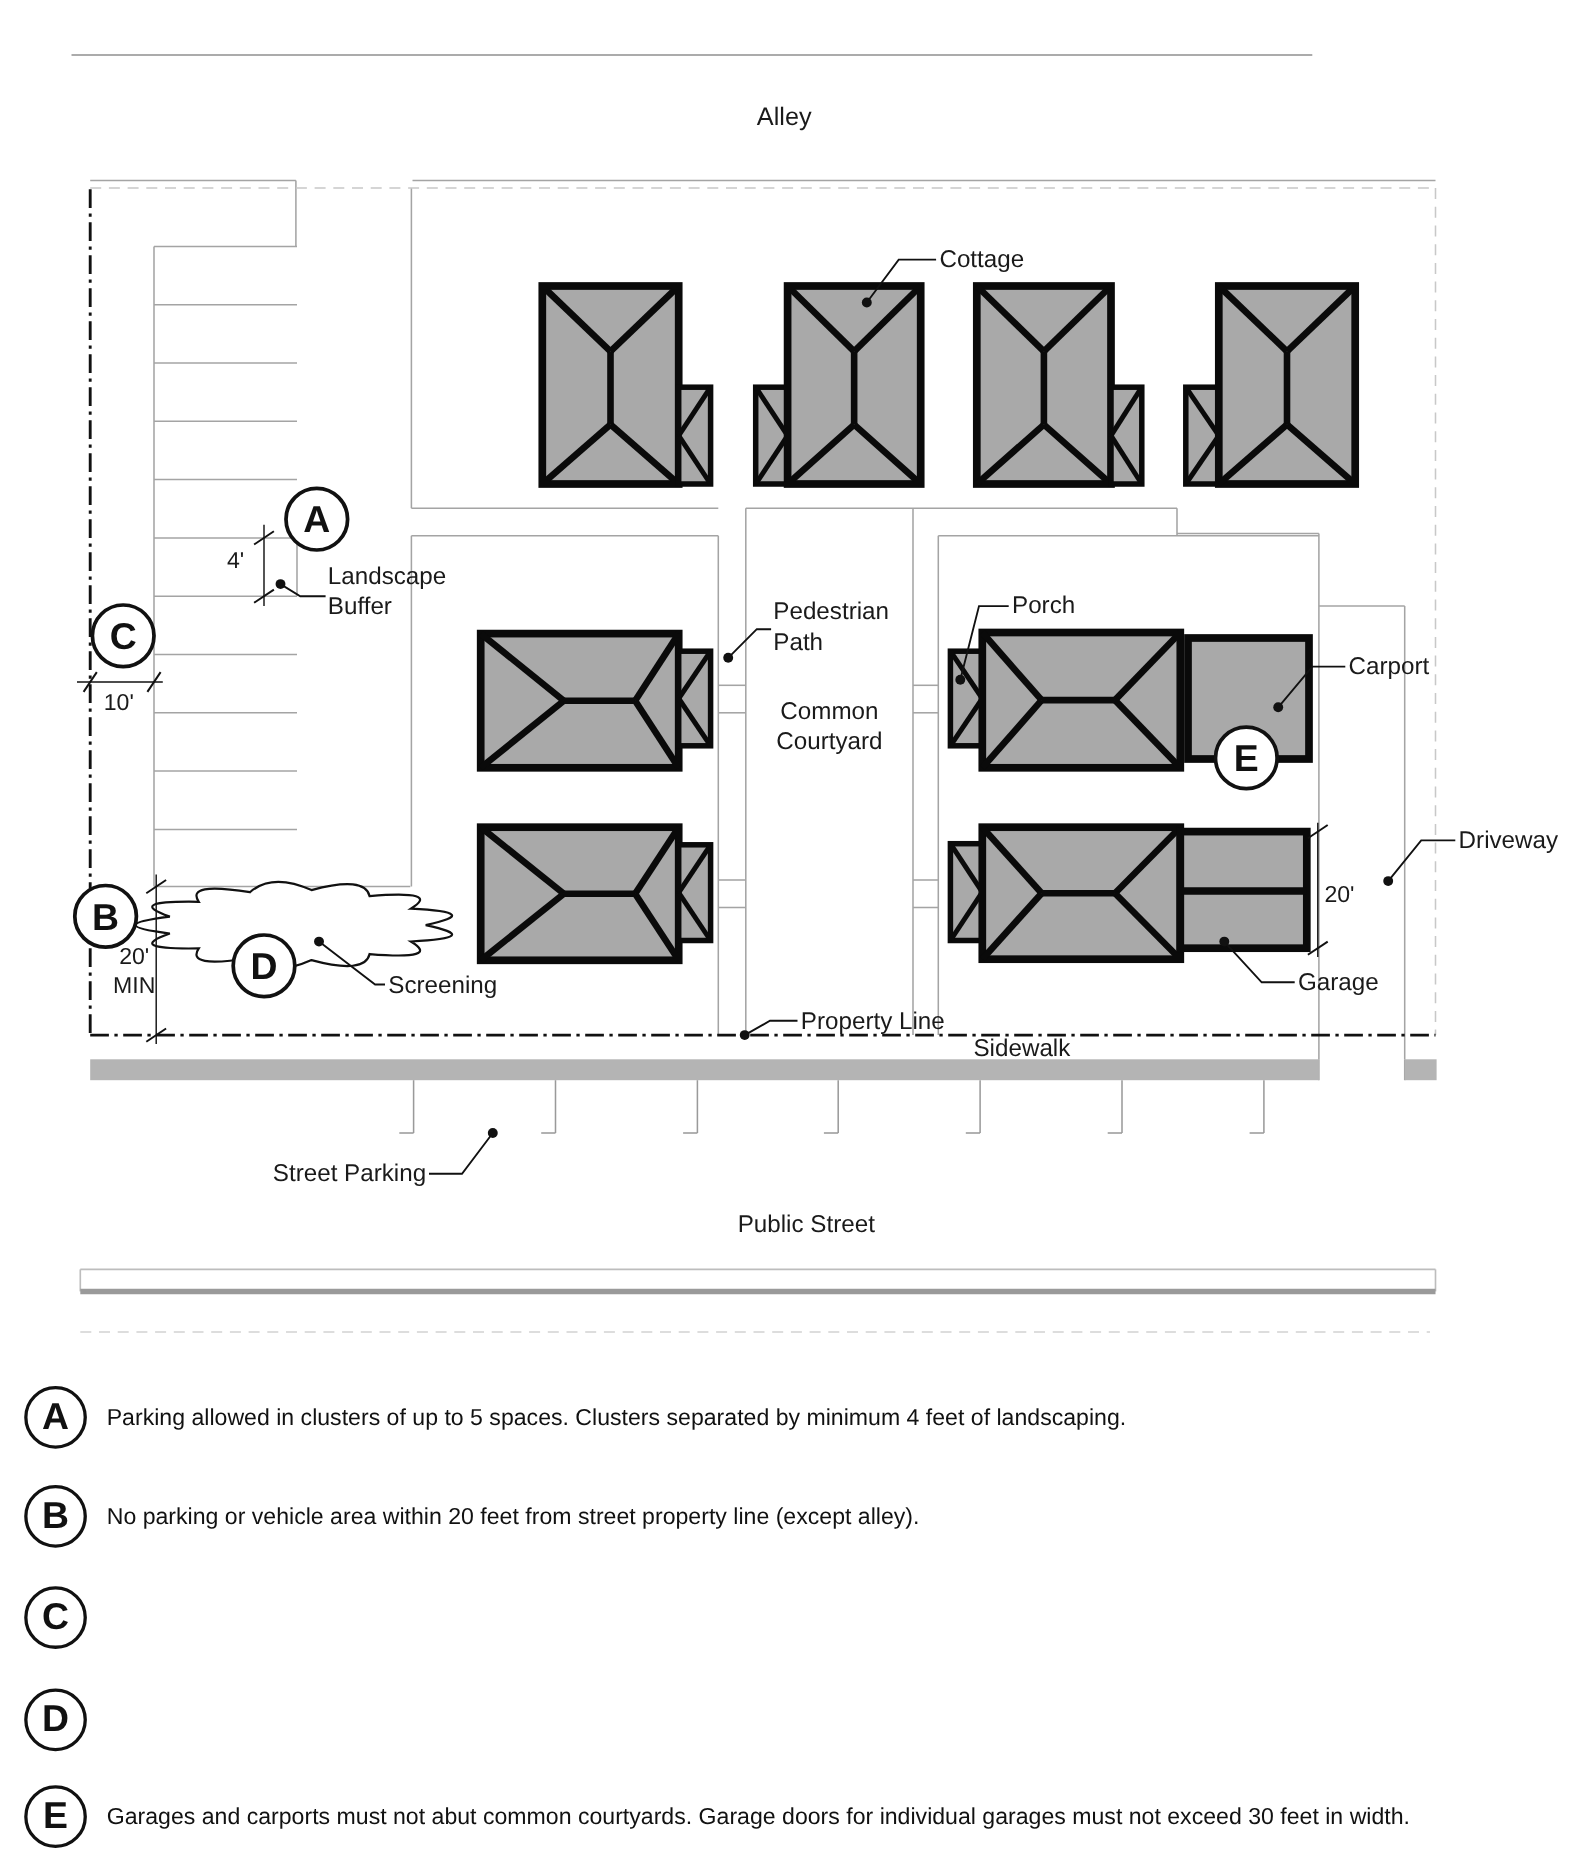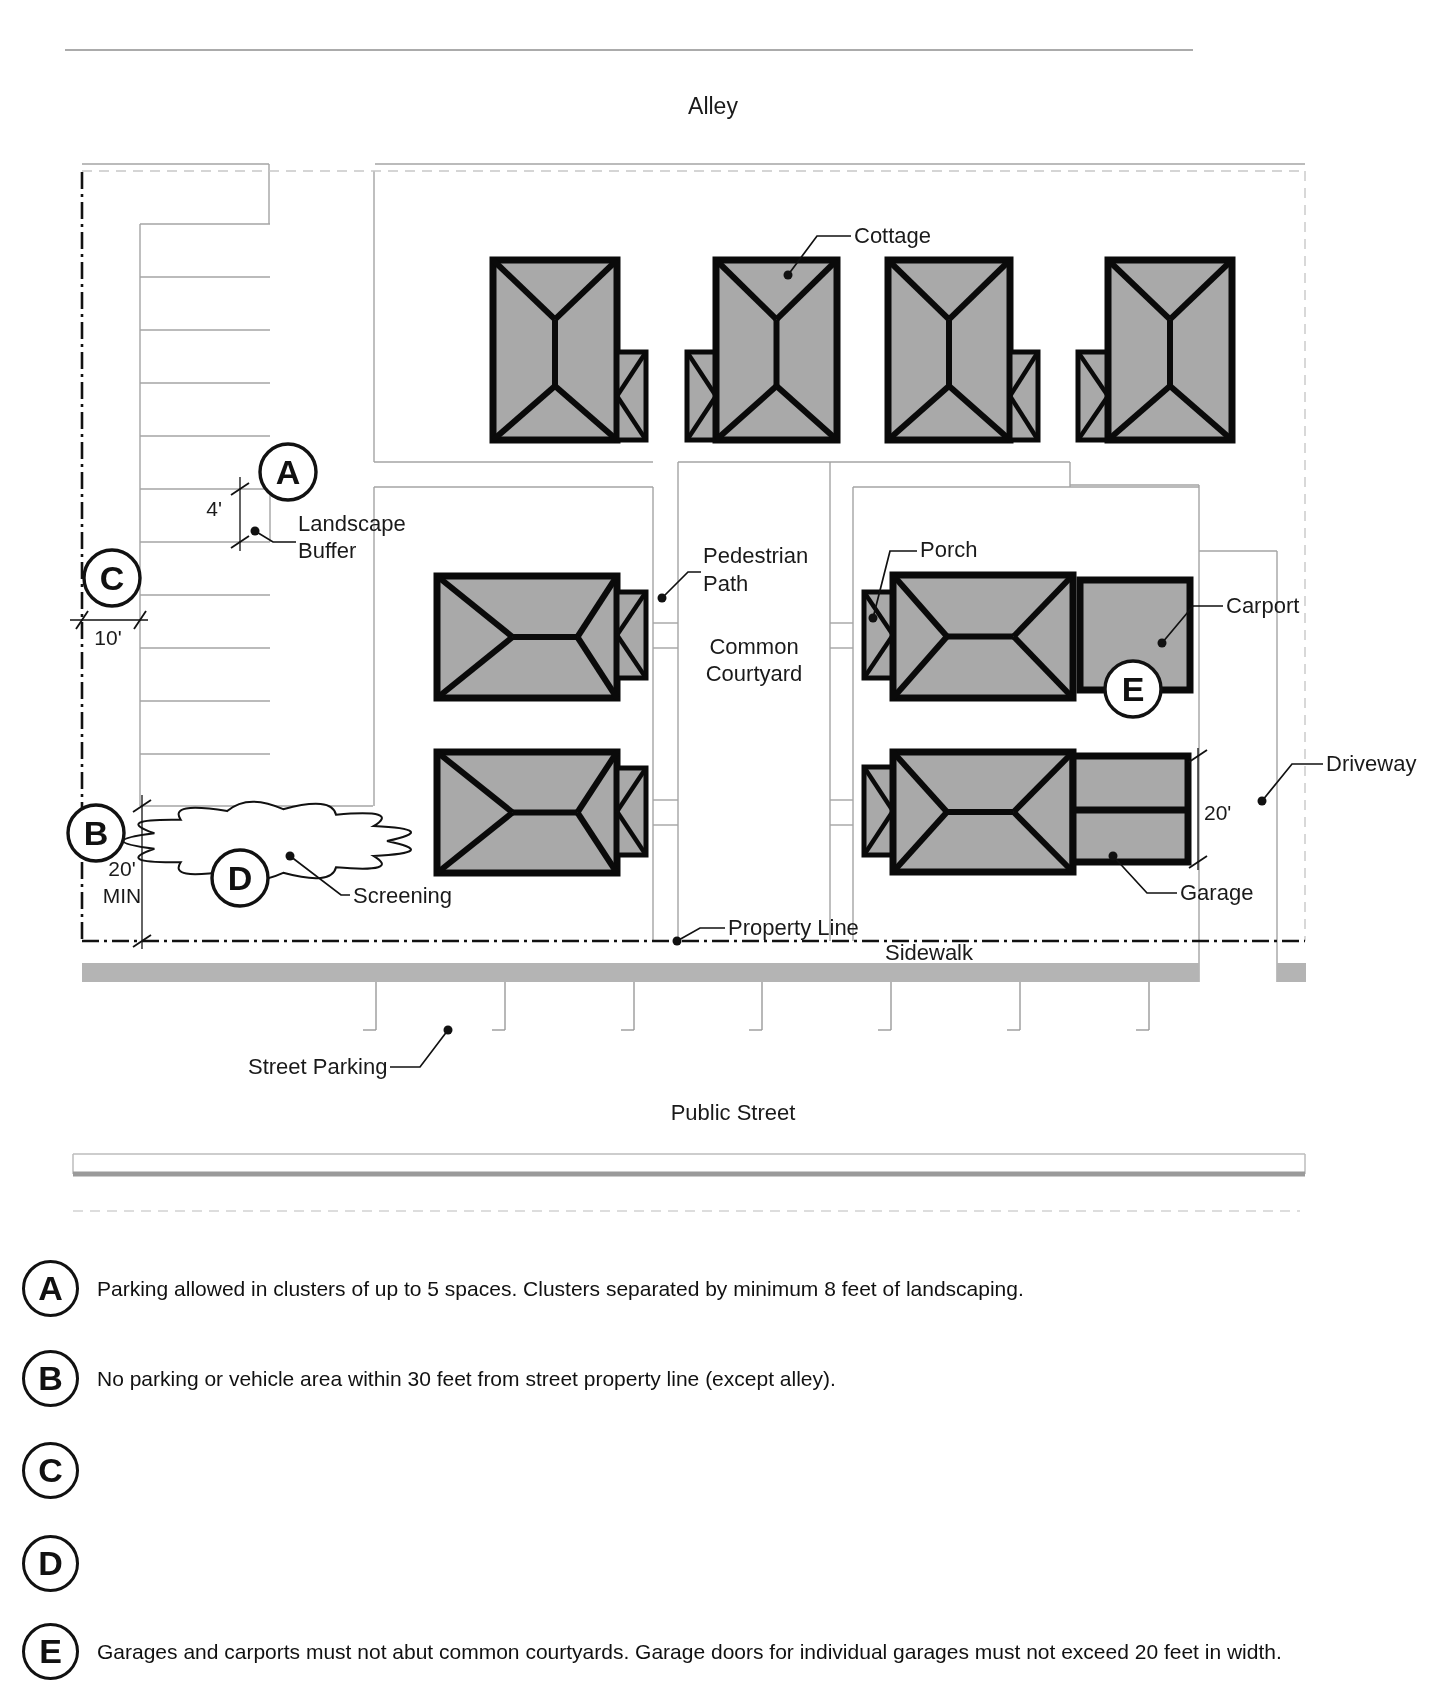--- a/index.html
+++ b/index.html
@@ -223,30 +223,30 @@
       <text x="112" y="590" text-anchor="middle" fill="#111" font-size="34" font-weight="bold" font-family="Liberation Sans, sans-serif">C</text>
       <circle cx="240" cy="878" r="28" fill="#fff" stroke="#111" stroke-width="3.4"></circle>
       <text x="240" y="890" text-anchor="middle" fill="#111" font-size="34" font-weight="bold" font-family="Liberation Sans, sans-serif">D</text>
       <circle cx="1133" cy="689" r="28" fill="#fff" stroke="#111" stroke-width="3.4"></circle>
       <text x="1133" y="701" text-anchor="middle" fill="#111" font-size="34" font-weight="bold" font-family="Liberation Sans, sans-serif">E</text>
     </svg>
 
   <div id="legend">
     <div class="legend-row" style="top: 1260px;">
       <div class="legend-circle">A</div>
-      <div class="legend-text">Parking allowed in clusters of up to 5 spaces. Clusters separated by minimum 8 feet of landscaping.</div>
+      <div class="legend-text">Parking allowed in clusters of up to 5 spaces. Clusters separated by minimum 4 feet of landscaping.</div>
     </div>
     <div class="legend-row" style="top: 1350px;">
       <div class="legend-circle">B</div>
-      <div class="legend-text">No parking or vehicle area within 30 feet from street property line (except alley).</div>
+      <div class="legend-text">No parking or vehicle area within 20 feet from street property line (except alley).</div>
     </div>
     <div class="legend-row" style="top: 1442px;">
       <div class="legend-circle">C</div>
     </div>
     <div class="legend-row" style="top: 1535px;">
       <div class="legend-circle">D</div>
     </div>
     <div class="legend-row" style="top: 1623px;">
       <div class="legend-circle">E</div>
-      <div class="legend-text">Garages and carports must not abut common courtyards. Garage doors for individual garages must not exceed 20 feet in width.</div>
+      <div class="legend-text">Garages and carports must not abut common courtyards. Garage doors for individual garages must not exceed 30 feet in width.</div>
     </div>
   </div>
 </div>
 
 </body></html>

